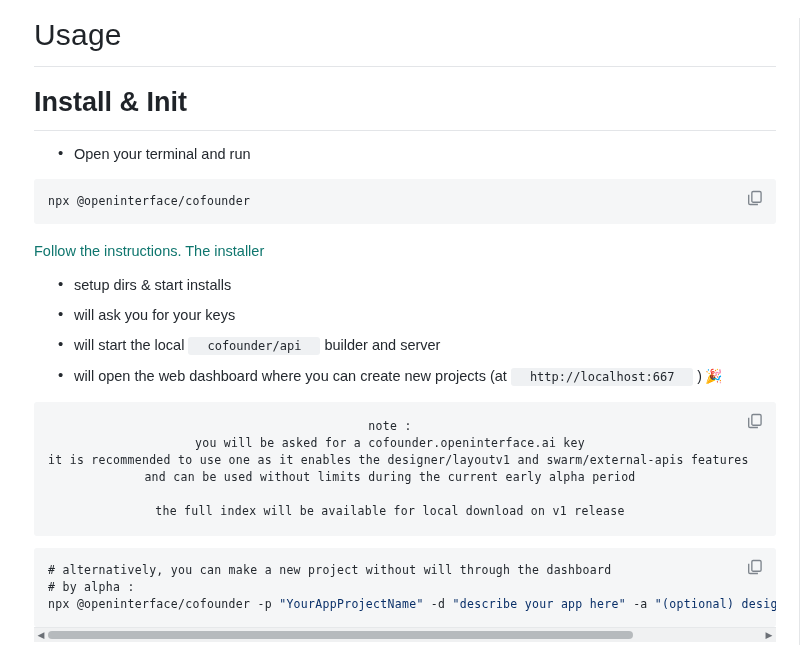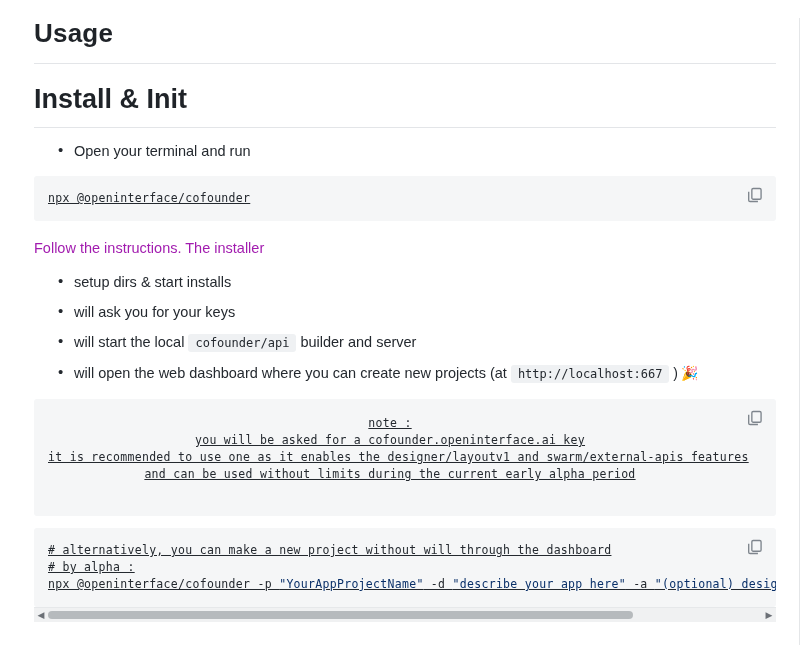--- a/index.html
+++ b/index.html
@@ -23,22 +23,22 @@
   }
   .right-rule {
     position: absolute;
     top: 0;
     right: 0;
     width: 1px;
     height: 645px;
     background: #e4e6e8;
   }
   h1.title {
-    font-size: 26px;
-    font-weight: bold;
+    font-size: 30px;
+    font-weight: normal;
     letter-spacing: 0.2px;
     margin: 18px 0 14px 0;
     padding: 0 0 14px 0;
     color: #1f2328;
     border-bottom: 1px solid #e3e5e8;
   }
   h2.subtitle {
     font-size: 27px;
     font-weight: bold;
     margin: 20px 0 10px 0;
@@ -63,49 +63,48 @@
     content: "\2022";
     position: absolute;
     left: 0;
     top: -1px;
     font-size: 15px;
     color: #24292f;
   }
   .para {
     font-size: 14.5px;
     line-height: 22px;
-    color: #a21caf;
+    color: #0f766e;
     margin: 16px 0 8px 0;
   }
   code.inline {
     font-family: "DejaVu Sans Mono", monospace;
     font-size: 12px;
     background: #eff1f3;
     border-radius: 3px;
-    padding: 2px 7px;
+    padding: 2px 19px;
     color: #24292f;
     text-align: center;
   }
   .codeblock {
     position: relative;
     background: #f5f6f7;
     border-radius: 3px;
     margin: 12px 0 0 0;
     padding: 14px 44px 14px 14px;
     overflow: hidden;
   }
   .codeblock pre {
     margin: 0;
     font-family: "DejaVu Sans Mono", monospace;
     font-size: 11.5px;
     line-height: 17px;
     color: #24292f;
     white-space: pre;
     letter-spacing: 0.3px;
-    text-decoration: underline;
   }
   .codeblock.tall { padding-top: 16px; padding-bottom: 16px; text-align: center; }
   .copy-btn {
     position: absolute;
     top: 10px;
     right: 12px;
     width: 18px;
     height: 18px;
     cursor: pointer;
     opacity: 0.75;
@@ -194,20 +193,21 @@
       <span>will open the web dashboard where you can create new projects (at </span><code class="inline">http://localhost:667</code><span class="emoji"> ) 🎉</span>
     </li>
   </ul>
 
   <div class="codeblock tall">
     <pre>note :</pre>
     <pre>you will be asked for a cofounder.openinterface.ai key</pre>
     <pre>it is recommended to use one as it enables the designer/layoutv1 and swarm/external-apis features</pre>
     <pre>and can be used without limits during the current early alpha period</pre>
     <pre class="spacer-line"></pre>
+    <pre>the full index will be available for local download on v1 release</pre>
     <span class="copy-btn">
       <svg width="18" height="18" viewBox="0 0 16 16" fill="none" stroke="#57606a" stroke-width="1.2">
         <rect x="5.2" y="2.2" width="8.2" height="9.6" rx="1.2"></rect>
         <path d="M10.6 13.8H3.6a1.2 1.2 0 0 1-1.2-1.2V5.2"></path>
       </svg>
     </span>
   </div>
 
   <div class="scrollwrap">
     <div class="codeblock">

